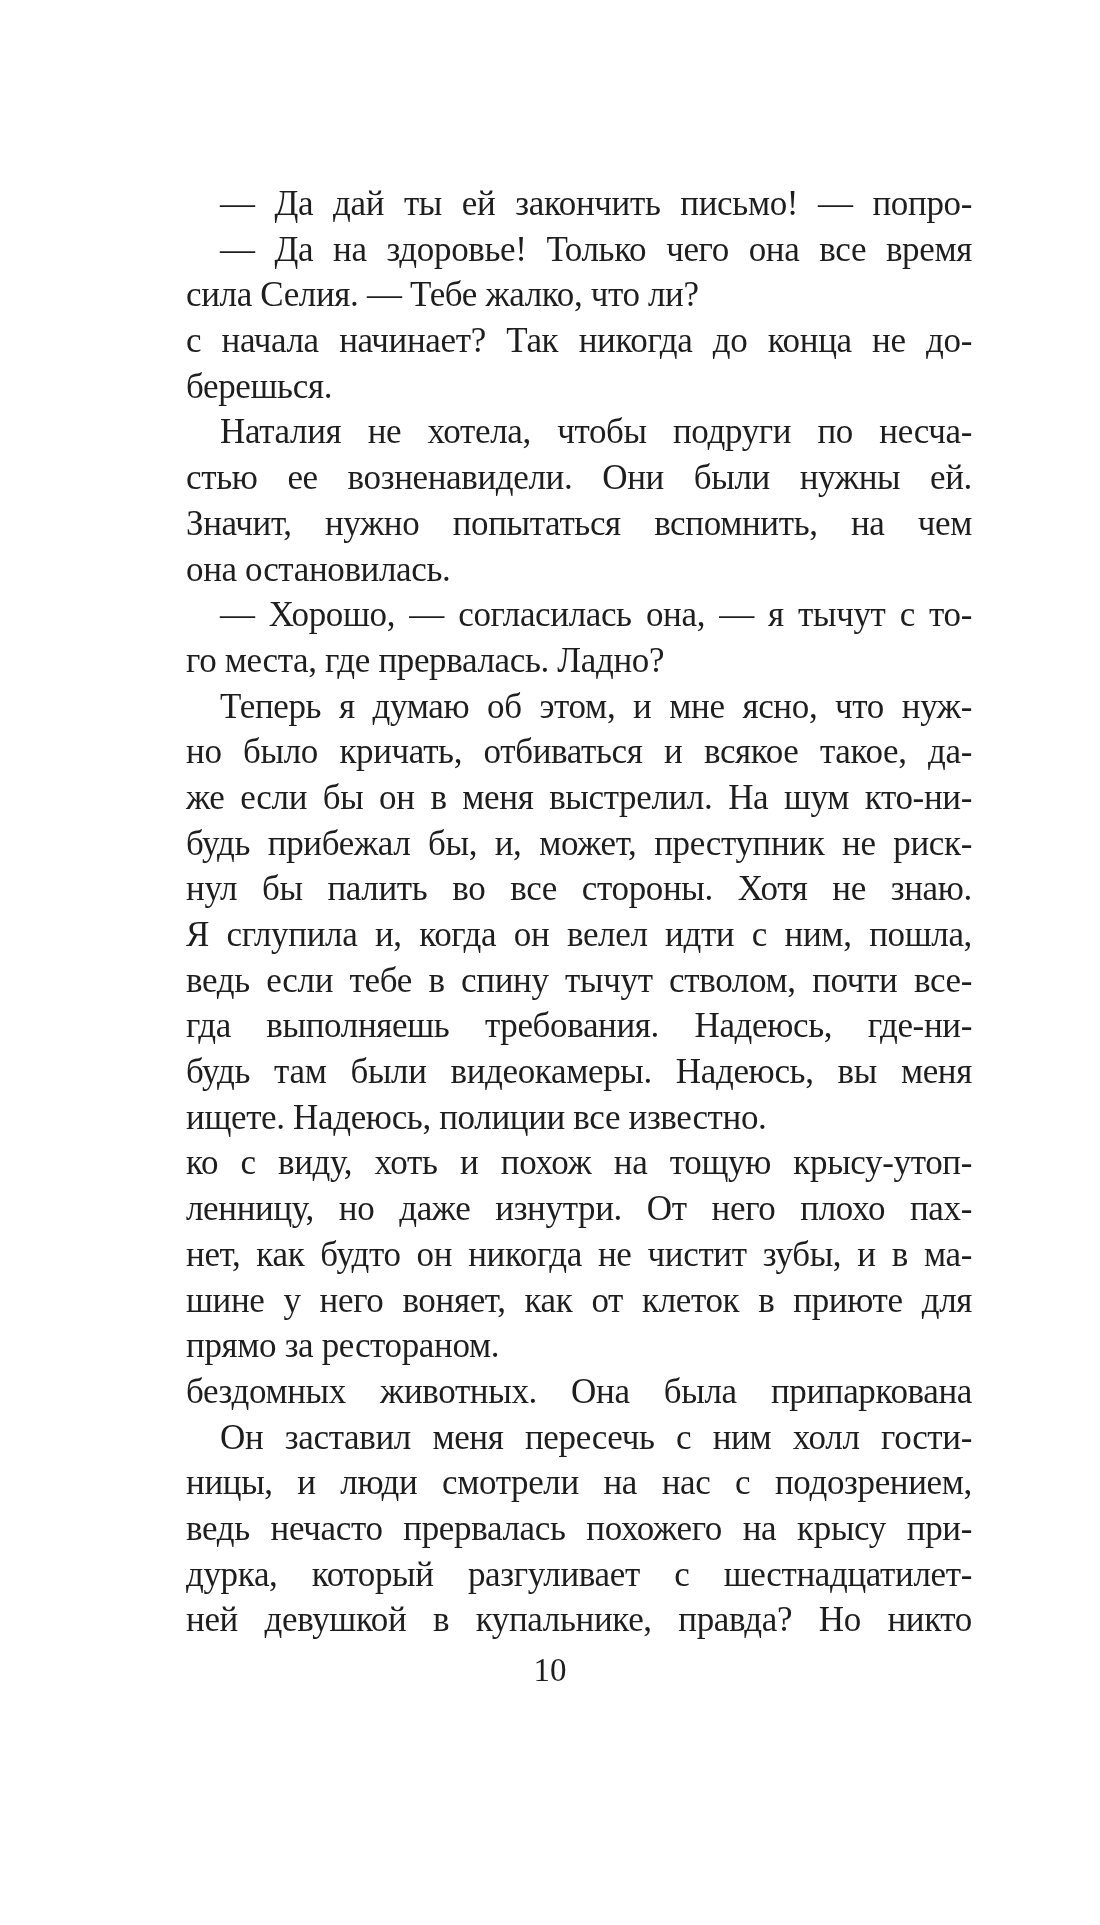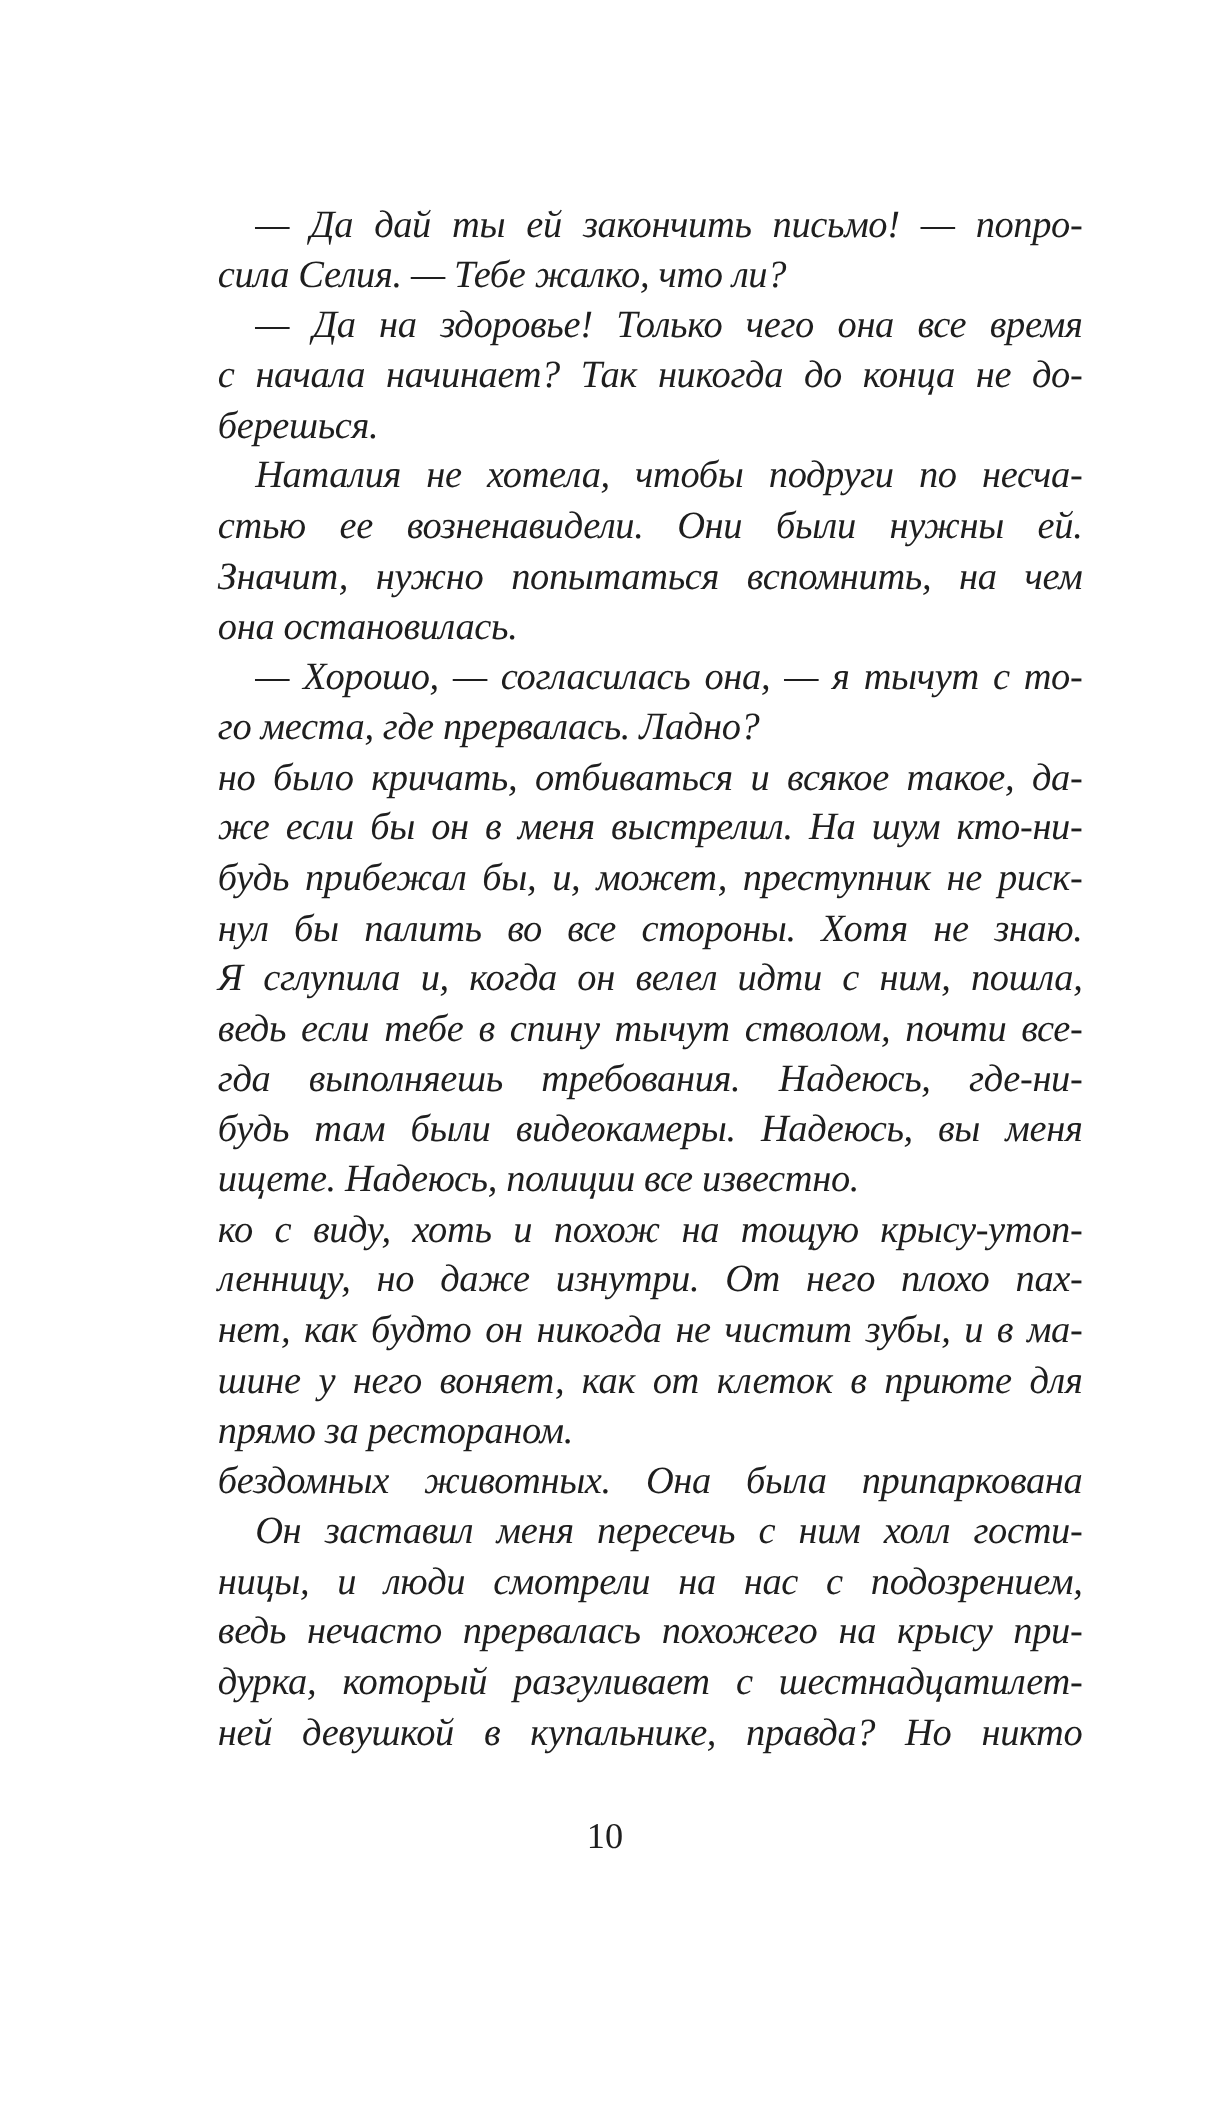--- a/index.html
+++ b/index.html
@@ -16,28 +16,27 @@
     .page {
       position: absolute;
       left: 0;
       top: 0;
       width: 1100px;
       height: 1925px;
       background: #ffffff;
     }
     .text-block {
       position: absolute;
-      left: 198px;
+      left: 186px;
       top: 181px;
       width: 786px;
       font-family: "Liberation Serif", "DejaVu Serif", serif;
       font-size: 35px;
       line-height: 45.7px;
       color: #1e1e1e;
-      font-style: italic;
     }
     .line {
       display: block;
       height: 45.7px;
       white-space: nowrap;
       text-align: justify;
       text-align-last: justify;
       letter-spacing: -0.35px;
     }
     .line.last {
@@ -57,34 +56,35 @@
       color: #1e1e1e;
     }
   </style>
 </head>
 <body>
 
 <div class="page">
   <div class="text-block">
 
     <span class="line indent">— Да дай ты ей закончить письмо! — попро-</span>
+    <span class="line indent">— Да на здоровье! Только чего она все время</span>
+
     <span class="line last">сила Селия. — Тебе жалко, что ли?</span>
-
-    <span class="line indent">— Да на здоровье! Только чего она все время</span>
     <span class="line">с начала начинает? Так никогда до конца не до-</span>
     <span class="line last">берешься.</span>
 
     <span class="line indent">Наталия не хотела, чтобы подруги по несча-</span>
     <span class="line">стью ее возненавидели. Они были нужны ей.</span>
     <span class="line">Значит, нужно попытаться вспомнить, на чем</span>
     <span class="line last">она остановилась.</span>
 
     <span class="line indent">— Хорошо, — согласилась она, — я тычут с то-</span>
     <span class="line last">го места, где прервалась. Ладно?</span>
 
+    <span class="line indent">Теперь я думаю об этом, и мне ясно, что нуж-</span>
     <span class="line">но было кричать, отбиваться и всякое такое, да-</span>
     <span class="line">же если бы он в меня выстрелил. На шум кто-ни-</span>
     <span class="line">будь прибежал бы, и, может, преступник не риск-</span>
     <span class="line">нул бы палить во все стороны. Хотя не знаю.</span>
     <span class="line">Я сглупила и, когда он велел идти с ним, пошла,</span>
     <span class="line">ведь если тебе в спину тычут стволом, почти все-</span>
     <span class="line">гда выполняешь требования. Надеюсь, где-ни-</span>
     <span class="line">будь там были видеокамеры. Надеюсь, вы меня</span>
     <span class="line last">ищете. Надеюсь, полиции все известно.</span>
 

